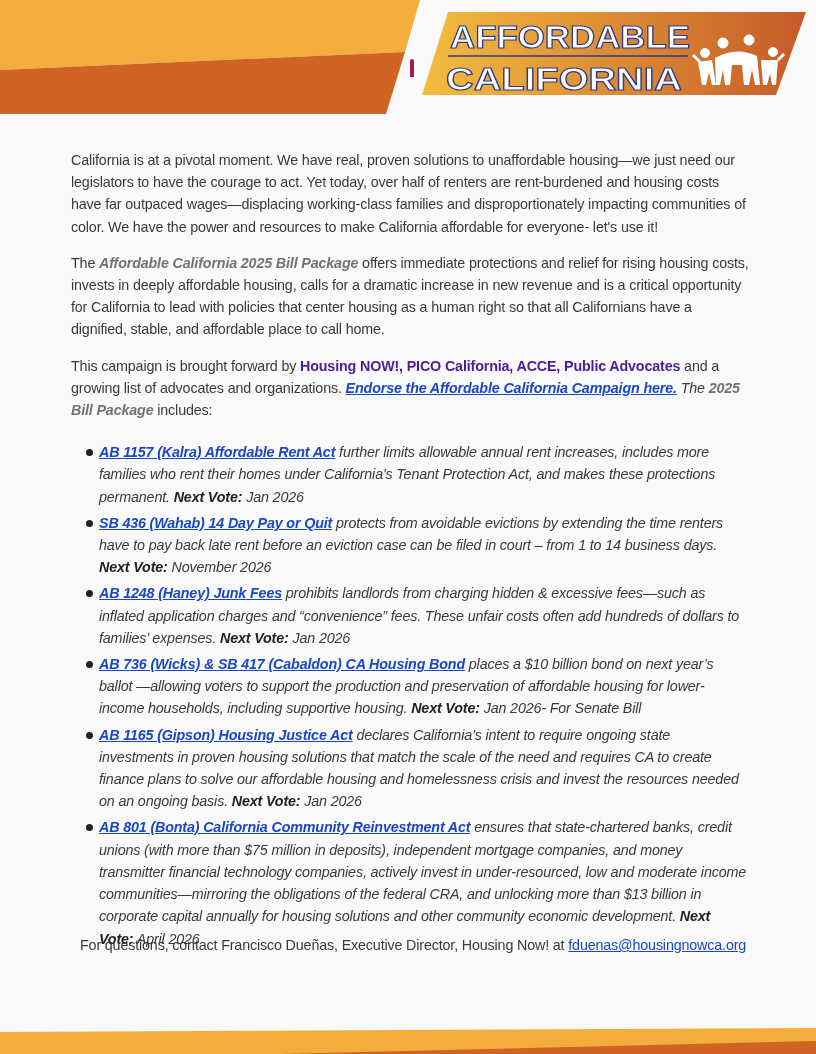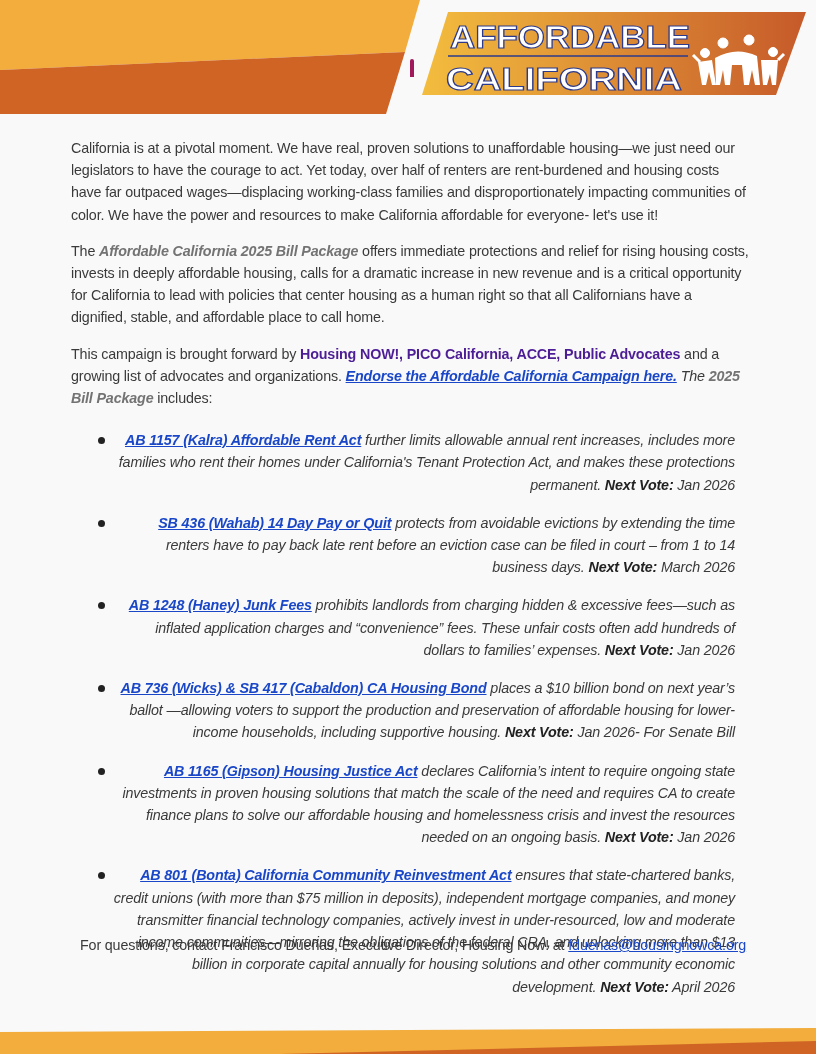--- a/index.html
+++ b/index.html
@@ -13,28 +13,28 @@
     .hdr-band svg, .ftr-band svg { display: block; }
     .logo {
       position: absolute; left: 420px; top: 10px; width: 390px; height: 90px;
     }
     .marker { position: absolute; left: 410px; top: 59px; width: 4px; height: 18px; background: #a0195a; border-radius: 2px 2px 0 0; }
     .content {
       position: absolute; left: 71px; top: 137px; width: 680px;
       font-size: 14.3px; line-height: 22.2px; color: #3a3a3a;
       letter-spacing: -0.15px;
     }
-    .content p { margin: 0 0 14px 0; }
+    .content p { margin: 12px 0 14px 0; }
     .bi { font-weight: bold; font-style: italic; color: #737373; }
     .b { font-weight: bold; color: #4c1d95; }
     .i { font-style: italic; }
     a.link { color: #1a47c8; text-decoration: underline; }
     a.link.bi { color: #1a47c8; }
     ul.bills { list-style: none; margin: 0; padding: 0 0 0 24px; position: relative; }
-    ul.bills li { position: relative; margin: 16px; padding: 0; font-style: italic; text-align: right; }
+    ul.bills li { position: relative; margin: 4px; padding: 0; font-style: italic; }
     ul.bills li .bullet {
       position: absolute; left: -13px; top: 8px; width: 7px; height: 7px;
       border-radius: 50%; background: #222;
     }
     .footer-note {
       position: absolute; left: 80px; top: 937px; font-size: 14.3px; color: #3a3a3a;
       letter-spacing: -0.15px;
     }
     .ftr-band { position: absolute; left: 0; top: 1028px; width: 816px; height: 26px; }
   </style>
@@ -77,21 +77,21 @@
 
 <div class="content">
   <p>California is at a pivotal moment. We have real, proven solutions to unaffordable housing—we just need our legislators to have the courage to act. Yet today, over half of renters are rent-burdened and housing costs have far outpaced wages—displacing working-class families and disproportionately impacting communities of color. We have the power and resources to make California affordable for everyone- let's use it!</p>
 
   <p><span>The </span><span class="bi">Affordable California 2025 Bill Package</span><span> offers immediate protections and relief for rising housing costs, invests in deeply affordable housing, calls for a dramatic increase in new revenue and is a critical opportunity for California to lead with policies that center housing as a human right so that all Californians have a dignified, stable, and affordable place to call home.</span></p>
 
   <p style="margin-bottom:20px;"><span>This campaign is brought forward by </span><span class="b" style="font-weight:600;">Housing NOW!, PICO California, ACCE, Public Advocates</span><span> and a growing list of advocates and organizations. </span><a class="link bi" href="#">Endorse the Affordable California Campaign here.</a><span class="i"> The </span><span class="bi">2025 Bill Package</span><span> includes:</span></p>
 
   <ul class="bills">
     <li><span class="bullet"></span><a class="link bi" href="#">AB 1157 (Kalra) Affordable Rent Act</a><span> further limits allowable annual rent increases, includes more families who rent their homes under California's Tenant Protection Act, and makes these protections permanent. </span><span class="bi" style="color:#222">Next Vote:</span><span> Jan 2026</span></li>
-    <li><span class="bullet"></span><a class="link bi" href="#">SB 436 (Wahab) 14 Day Pay or Quit</a><span> protects from avoidable evictions by extending the time renters have to pay back late rent before an eviction case can be filed in court – from 1 to 14 business days. </span><span class="bi" style="color:#222">Next Vote:</span><span> March 2026</span></li>
+    <li><span class="bullet"></span><a class="link bi" href="#">SB 436 (Wahab) 14 Day Pay or Quit</a><span> protects from avoidable evictions by extending the time renters have to pay back late rent before an eviction case can be filed in court – from 1 to 14 business days. </span><span class="bi" style="color:#222">Next Vote:</span><span> November 2026</span></li>
     <li><span class="bullet"></span><a class="link bi" href="#">AB 1248 (Haney) Junk Fees</a><span> prohibits landlords from charging hidden &amp; excessive fees—such as inflated application charges and “convenience” fees. These unfair costs often add hundreds of dollars to families’ expenses. </span><span class="bi" style="color:#222">Next Vote:</span><span> Jan 2026</span></li>
     <li><span class="bullet"></span><a class="link bi" href="#">AB 736 (Wicks) &amp; SB 417 (Cabaldon) CA Housing Bond</a><span> places a $10 billion bond on next year’s ballot —allowing voters to support the production and preservation of affordable housing for lower-income households, including supportive housing. </span><span class="bi" style="color:#222">Next Vote:</span><span> Jan 2026- For Senate Bill</span></li>
     <li><span class="bullet"></span><a class="link bi" href="#">AB 1165 (Gipson) Housing Justice Act</a><span> declares California’s intent to require ongoing state investments in proven housing solutions that match the scale of the need and requires CA to create finance plans to solve our affordable housing and homelessness crisis and invest the resources needed on an ongoing basis. </span><span class="bi" style="color:#222">Next Vote:</span><span> Jan 2026</span></li>
     <li><span class="bullet"></span><a class="link bi" href="#">AB 801 (Bonta) California Community Reinvestment Act</a><span> ensures that state-chartered banks, credit unions (with more than $75 million in deposits), independent mortgage companies, and money transmitter financial technology companies, actively invest in under-resourced, low and moderate income communities—mirroring the obligations of the federal CRA, and unlocking more than $13 billion in corporate capital annually for housing solutions and other community economic development. </span><span class="bi" style="color:#222">Next Vote:</span><span> April 2026</span></li>
   </ul>
 </div>
 
 <div class="footer-note"><span>For questions, contact Francisco Dueñas, Executive Director, Housing Now! at </span><a class="link" href="#">fduenas@housingnowca.org</a></div>
 
 <div class="ftr-band">

